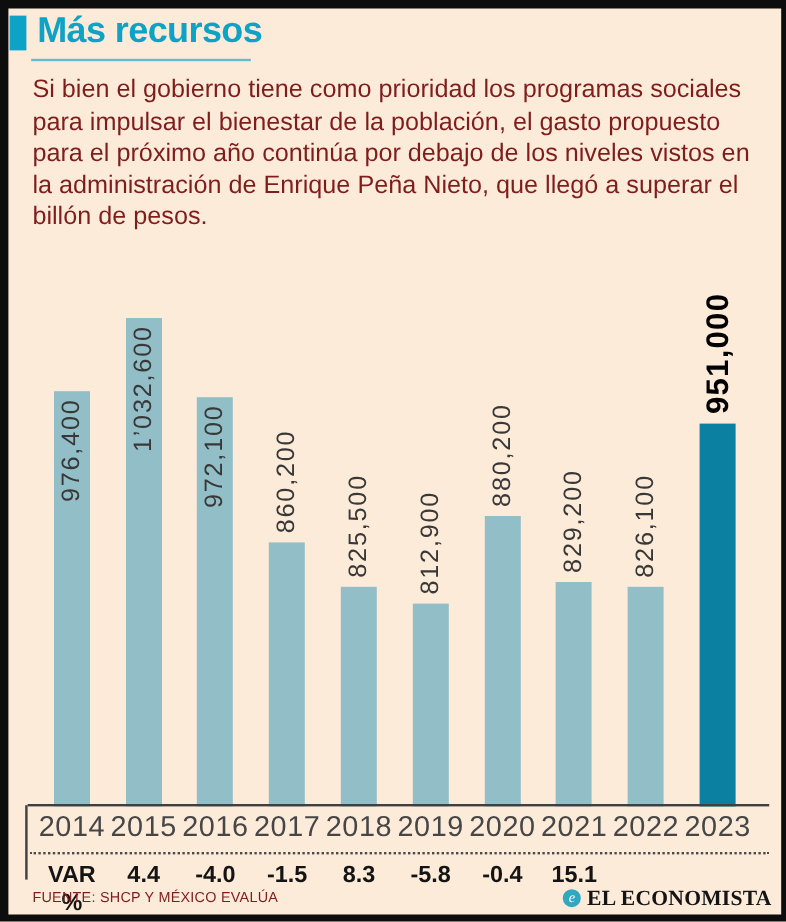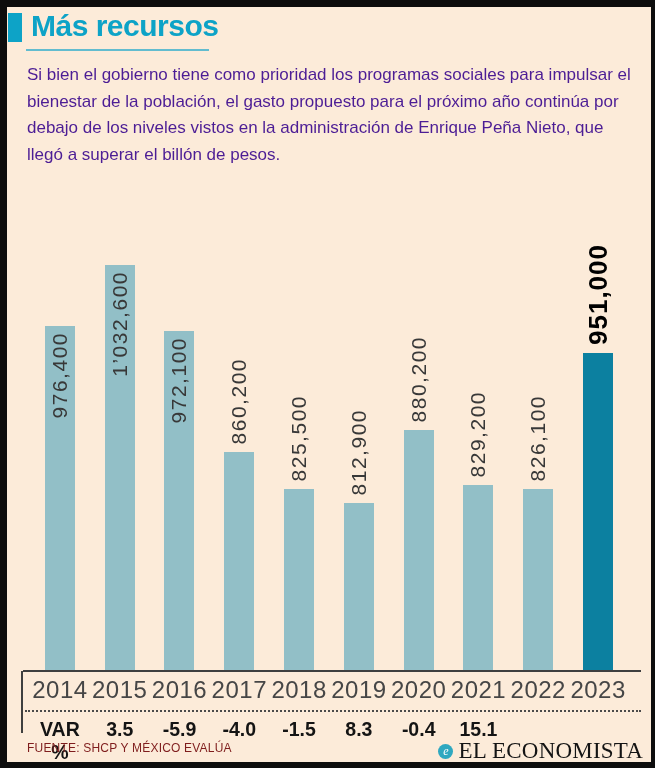--- a/index.html
+++ b/index.html
@@ -9,22 +9,22 @@
         border-width:7px 4px 6px 7px;overflow:hidden;}
   .canvas{position:relative;width:100%;height:100%;}
 
   
   .accent-square{position:absolute;left:1px;top:6px;width:14px;height:29px;background:#0da3c7;}
   .main-title{position:absolute;left:24px;top:2px;font-size:30px;font-weight:bold;
               color:#0da3c7;letter-spacing:-0.5px;}
   .title-underline{position:absolute;left:19px;top:42px;width:183px;height:2px;background:#62bccf;}
 
   
-  .intro{position:absolute;left:20px;top:55px;width:612px;font-size:17px;line-height:26.5px;
-         color:#4c1d95;}
+  .intro{position:absolute;left:20px;top:55px;width:612px;font-size:21px;line-height:26.5px;
+         color:#7f1d1d;}
 
   
   .chart-head{position:absolute;left:20px;top:204px;font-size:22px;color:#111;white-space:nowrap;}
   .chart-head .t{font-weight:bold;letter-spacing:-0.2px;}
   .chart-head .sep{color:#8a8a8a;font-weight:normal;padding:0 6px;font-size:23px;}
   .chart-head .u{font-size:19px;color:#4f4f4f;letter-spacing:0.3px;}
 
   
   .plot{position:absolute;left:23px;top:233px;width:598px;height:432px;}
   .col{position:absolute;top:0;height:100%;}
@@ -45,21 +45,21 @@
 
   .var-row{position:absolute;left:23px;top:711px;width:598px;display:flex;}
   .var-row div{width:10%;text-align:center;font-size:19.5px;font-weight:bold;color:#141414;}
 
   
   .source{position:absolute;left:20px;top:734px;font-size:12px;color:#7f1d1d;letter-spacing:0.2px;}
   .brand{position:absolute;right:8px;top:731px;display:flex;align-items:center;gap:5px;}
   .brand-icon{width:15px;height:15px;border-radius:50%;background:#2fa8c0;color:#fff;
               font-family:"Liberation Serif",serif;font-style:italic;font-size:12px;line-height:15px;
               text-align:center;}
-  .brand-name{font-family:"Liberation Serif",serif;font-weight:normal;font-size:23px;color:#141414;
+  .brand-name{font-family:"Liberation Serif",serif;font-weight:bold;font-size:18px;color:#141414;
               letter-spacing:0.2px;text-align:center;}
 </style>
 </head>
 <body>
 
 <div class="page">
   <div class="canvas">
 
     <div class="accent-square"></div>
     <h1 class="main-title" style="margin:0;">Más recursos</h1>
@@ -144,25 +144,25 @@
         <div>2020</div>
         <div>2021</div>
         <div>2022</div>
         <div>2023</div>
       </div>
 
     <div class="dotted"></div>
 
     <div class="var-row">
         <div>VAR %</div>
-        <div>3.5</div>
-        <div>-5.9</div>
+        <div>4.4</div>
         <div>-4.0</div>
         <div>-1.5</div>
         <div>8.3</div>
+        <div>-5.8</div>
         <div>-0.4</div>
         <div>15.1</div>
       </div>
 
     <div class="source">FUENTE: SHCP Y MÉXICO EVALÚA</div>
 
     <div class="brand">
       <span class="brand-icon">e</span>
       <span class="brand-name">EL ECONOMISTA</span>
     </div>

